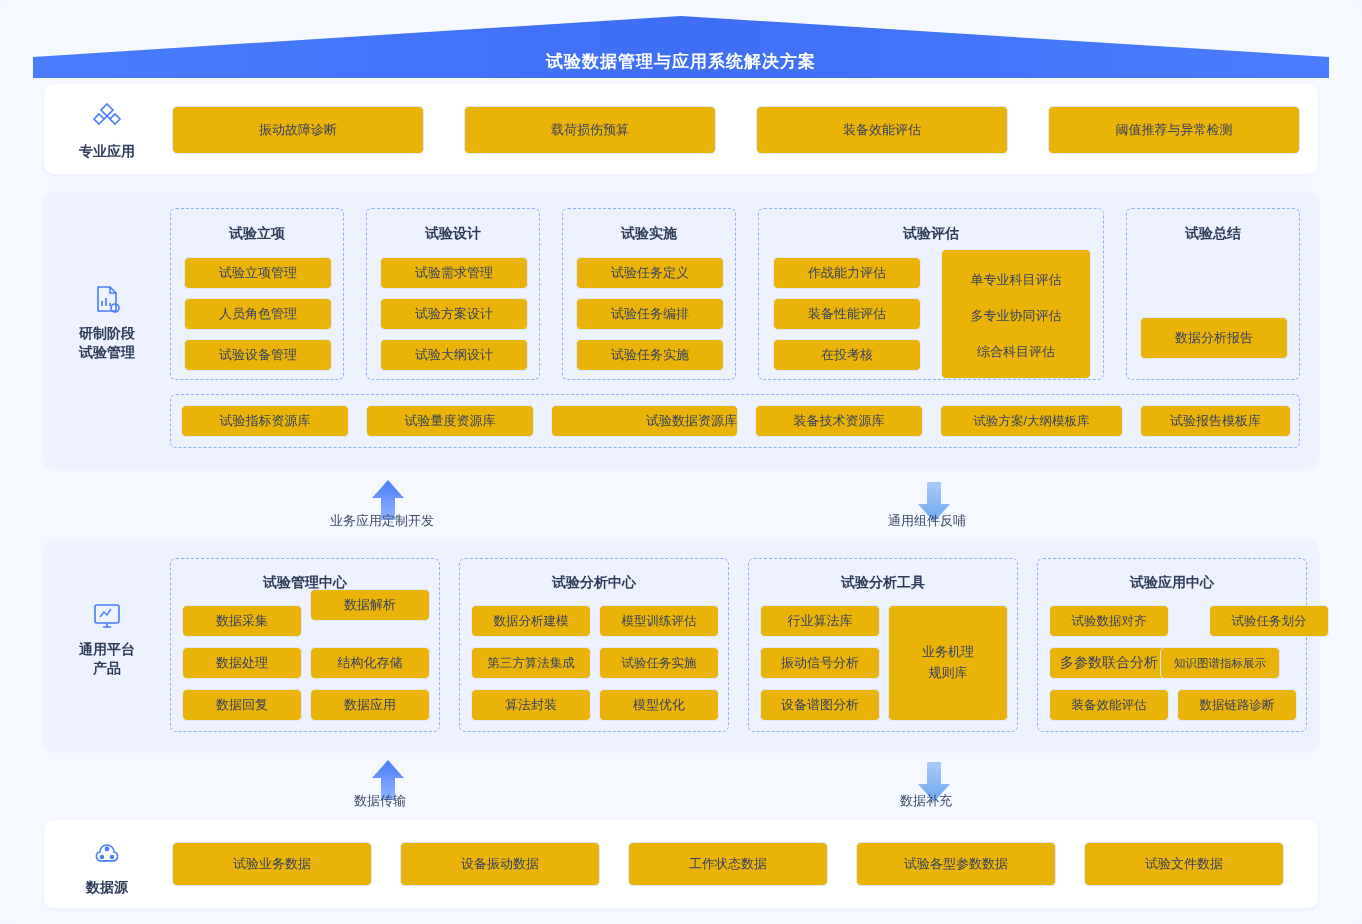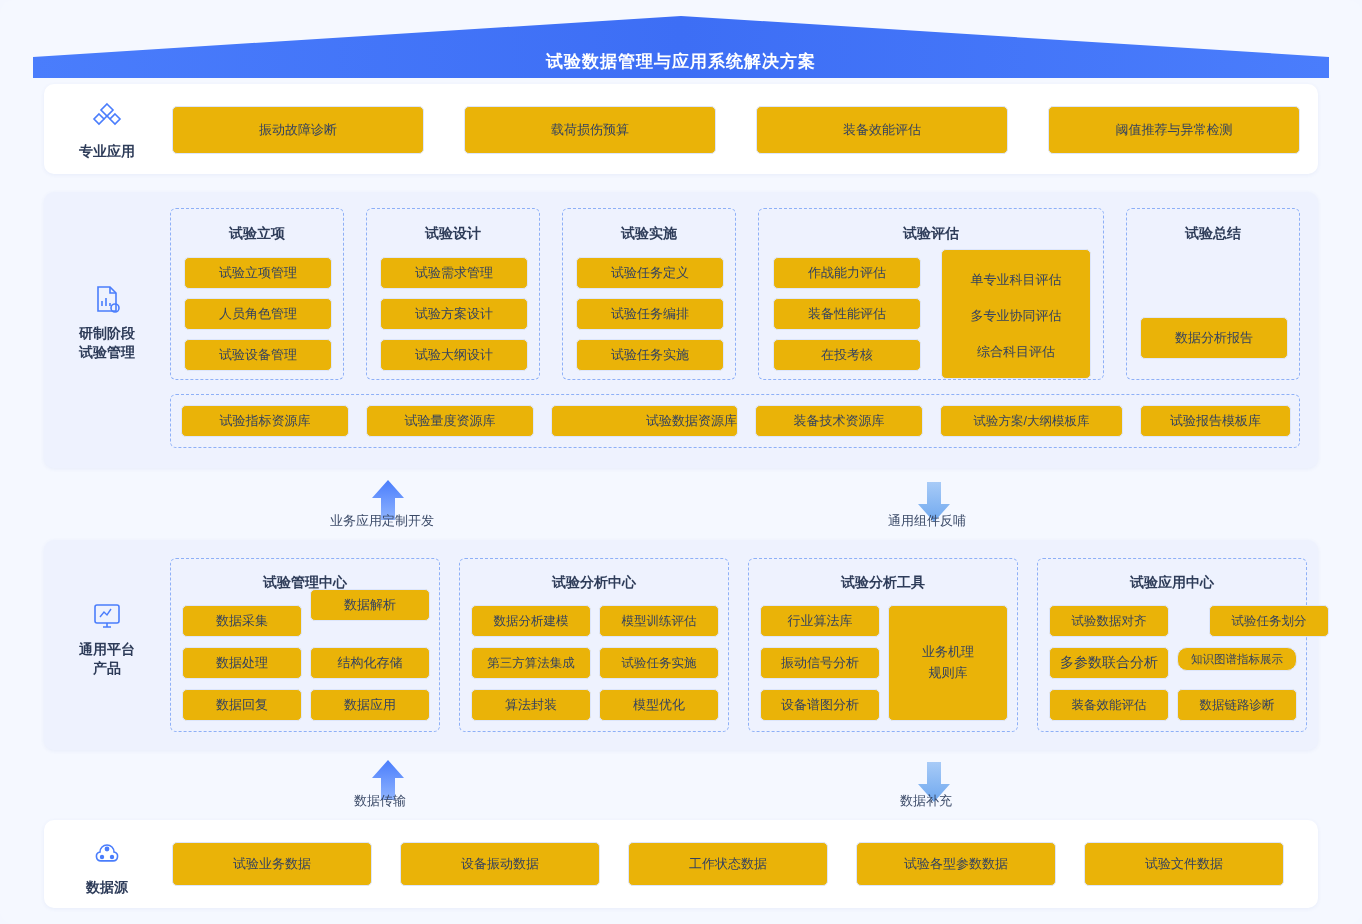--- a/index.html
+++ b/index.html
@@ -309,21 +309,21 @@
       <div class="dashed-title" style="top:15px;">试验应用中心</div>
       <div class="wbox" style="left:11px; top:46px; width:120px; height:32px;">
           <span class="small">试验数据对齐</span>
         </div>
       <div class="wbox" style="left:139px; top:46px; width:120px; height:32px;margin-left:32px;">
           <span class="small">试验任务划分</span>
         </div>
       <div class="wbox" style="left:11px; top:88px; width:120px; height:32px;">
           <span class="small" style="font-size:14px;">多参数联合分析</span>
         </div>
-      <div class="wbox" style="left:139px; top:88px; width:120px; height:24px;border-radius:10px;">
+      <div class="wbox" style="left:122px; top:88px; width:120px; height:32px;">
           <span class="small" style="font-size:11.5px;">知识图谱指标展示</span>
         </div>
       <div class="wbox" style="left:11px; top:130px; width:120px; height:32px;">
           <span class="small">装备效能评估</span>
         </div>
       <div class="wbox" style="left:139px; top:130px; width:120px; height:32px;">
           <span class="small">数据链路诊断</span>
         </div>
     </div>
   </div>

